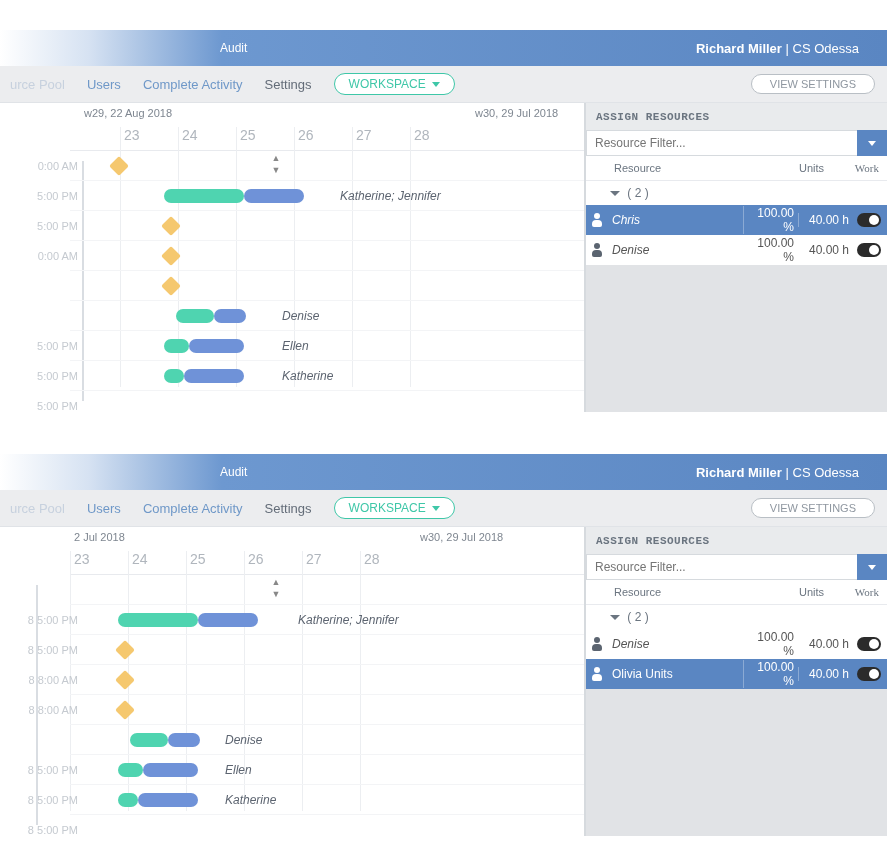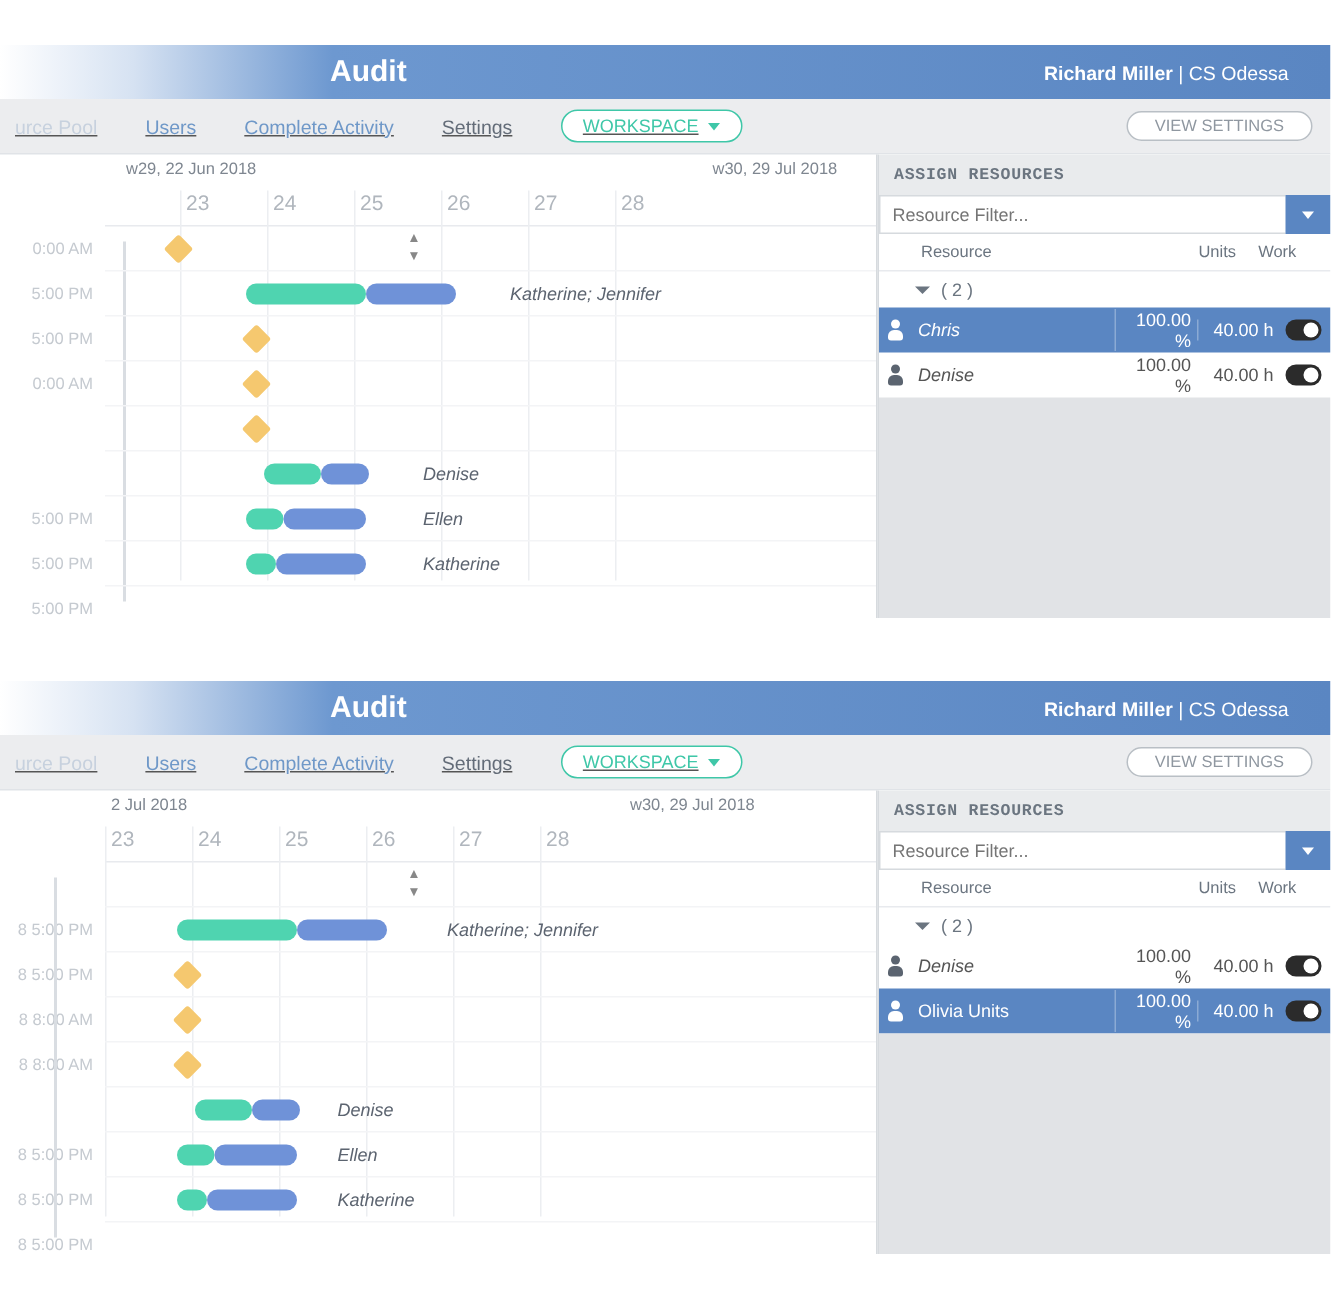--- a/index.html
+++ b/index.html
@@ -1,57 +1,57 @@
 <!DOCTYPE html>
 <html><head>
 <meta charset="utf-8">
 <style>
   * { box-sizing: border-box; margin: 0; padding: 0; }
   body { font-family: -apple-system, "Segoe UI", Arial, sans-serif; background: #fff; color: #555; font-size: 13px; width: 887px; }
   .panel { position: relative; }
   .caption { position: absolute; top: 2px; left: 590px; color: #d52b1e; font-family: Georgia, serif; font-size: 22px; font-style: italic; font-weight: 600; }
   .topbar { height: 36px; background: linear-gradient(to right, #ffffff 0%, #d6e2f2 10%, #6d98d0 25%, #5a86c2 100%); display: flex; align-items: center; color: #fff; margin-top: 30px; position: relative; }
-  .topbar .title { margin-left: 220px; font-size: 20px; font-weight: 700; color: #fff; }
+  .topbar .title { margin-left: 220px; font-size: 12px; font-weight: 400; color: #fff; }
   .topbar .user { position: absolute; right: 28px; font-size: 13px; }
   .topbar .user b { font-weight: 700; }
-  .menubar { height: 36px; background: #ecedef; display: flex; align-items: center; padding: 0 10px; gap: 32px; position: relative; text-decoration: underline; }
+  .menubar { height: 36px; background: #ecedef; display: flex; align-items: center; padding: 0 10px; gap: 22px; position: relative; }
   .menubar .faded { color: #c7d1de; }
   .menubar .link { color: #6f98c8; cursor: pointer; }
   .menubar .dark { color: #636c78; }
   .ws-btn { border: 1.5px solid #3fc7a8; color: #3fc7a8; border-radius: 18px; padding: 3px 14px; display: inline-flex; align-items: center; gap: 6px; font-size: 12px; background: #fff; }
   .ws-btn .tri { width: 0; height: 0; border-left: 4px solid transparent; border-right: 4px solid transparent; border-top: 5px solid #3fc7a8; }
   .vs-btn { position: absolute; right: 12px; border: 1.5px solid #b9bfc5; color: #8f97a0; border-radius: 18px; padding: 3px 18px; font-size: 11px; background: #fff; }
   .stage { display: flex; height: 310px; border-top: 1px solid #e0e3e7; }
   .gantt { flex: 1; position: relative; overflow: hidden; border-right: 1px solid #d6dade; }
   .timeline { position: absolute; top: 0; left: 70px; right: 0; height: 48px; border-bottom: 1px solid #e8eaee; }
   .tl-label { position: absolute; top: 4px; font-size: 11px; color: #7e8690; }
   .tl-grid { position: absolute; top: 24px; font-size: 14px; color: #b0b6bd; display: flex; }
   .tl-col { width: 58px; border-left: 1px solid #eceef1; text-align: left; padding-left: 3px; height: 260px; }
-  .timecol { position: absolute; left: 0; top: 48px; width: 70px; }
+  .timecol { position: absolute; left: 16px; top: 48px; width: 70px; }
   .timecol div { height: 30px; line-height: 30px; font-size: 11px; color: #c5cad0; text-align: right; padding-right: 8px; }
   .rows { position: absolute; left: 70px; right: 0; top: 48px; }
   .row { height: 30px; position: relative; display: flex; align-items: center; border-bottom: 1px solid #f3f4f6; }
   .row.hilite { background: linear-gradient(to bottom, #e0f3dc, #c9ebc1); border-top: 1px solid #a9d79f; border-bottom: 1px solid #a9d79f; }
   .diamond { width: 14px; height: 14px; background: #f5c86f; transform: rotate(45deg); position: absolute; border-radius: 2px; }
   .bar { height: 14px; border-radius: 7px; position: absolute; }
   .bar.teal { background: #4fd4b0; }
   .bar.ext { background: #6f92d8; }
   .vline { position: absolute; left: 82px; top: 58px; width: 2px; height: 240px; background: #d9dde2; }
   .row .label { position: absolute; font-size: 12px; color: #5c6470; font-style: italic; }
   .side { width: 302px; background: #fff; display: flex; flex-direction: column; border-left: 1px solid #d6dade; }
   .side-hdr { background: #e9ebed; height: 27px; display: flex; align-items: center; padding: 0 10px; font-size: 11px; font-weight: 700; color: #6b7580; letter-spacing: .5px; font-family: Liberation Mono, monospace; }
   .filter { display: flex; }
   .filter input { flex: 1; border: 1px solid #d6dade; padding: 5px 8px; font-size: 12px; color: #888; outline: none; border-right: none; }
   .filter .dd { width: 30px; background: #5a86c2; display: flex; align-items: center; justify-content: center; }
   .filter .dd .tri { width: 0; height: 0; border-left: 4px solid transparent; border-right: 4px solid transparent; border-top: 5px solid #fff; }
   .scroll-arrow { position: absolute; right: 302px; width: 12px; height: 12px; font-size: 9px; color: #888; text-align: center; }
   .res-head { display: flex; padding: 6px 8px; font-size: 11px; color: #6b7580; border-bottom: 1px solid #e8eaee; }
   .res-head .c1 { flex: 1; padding-left: 20px; }
   .res-head .c2 { width: 55px; text-align: right; }
-  .res-head .c3 { width: 55px; text-align: center; }
+  .res-head .c3 { width: 55px; text-align: right; font-family: Liberation Serif, serif; }
   .res-grp { padding: 5px 8px 5px 24px; font-size: 12px; color: #6b7580; }
   .res-grp .tri { display: inline-block; width: 0; height: 0; border-left: 5px solid transparent; border-right: 5px solid transparent; border-top: 5px solid #6b7580; margin-right: 4px; vertical-align: middle; }
   .res-row { display: flex; align-items: center; height: 30px; font-size: 12px; }
   .res-row.sel { background: #5a86c2; color: #fff; }
   .res-row .icon { width: 22px; display: flex; align-items: center; justify-content: center; }
   .res-row .nm { flex: 1; font-style: italic; padding-left: 4px; }
   .res-row .u, .res-row .w { width: 55px; text-align: right; padding-right: 4px; border-left: 1px solid rgba(255,255,255,0.3); }
   .res-row.plain .u, .res-row.plain .w { border-left: 1px solid transparent; }
   .toggle { width: 26px; margin: 0 4px; }
   .tg { width: 24px; height: 14px; border-radius: 7px; position: relative; }
@@ -89,21 +89,21 @@
       <span class="tri"></span>
     </span>
     <span class="vs-btn">VIEW SETTINGS</span>
   </div>
 
   <div class="stage">
     <div class="gantt">
       <div class="scroll-arrow" style="top:50px">▲</div>
       <div class="scroll-arrow" style="top:62px">▼</div>
       <div class="timeline">
-        <div class="tl-label" style="left:14px">w29, 22 Jun 2018</div>
+        <div class="tl-label" style="left:14px">w29, 22 Aug 2018</div>
         <div class="tl-label" style="left:405px">w30, 29 Jul 2018</div>
         <div class="tl-grid" style="left:50px">
           <div class="tl-col">23</div>
           <div class="tl-col">24</div>
           <div class="tl-col">25</div>
           <div class="tl-col">26</div>
           <div class="tl-col">27</div>
           <div class="tl-col">28</div>
         </div>
       </div>

